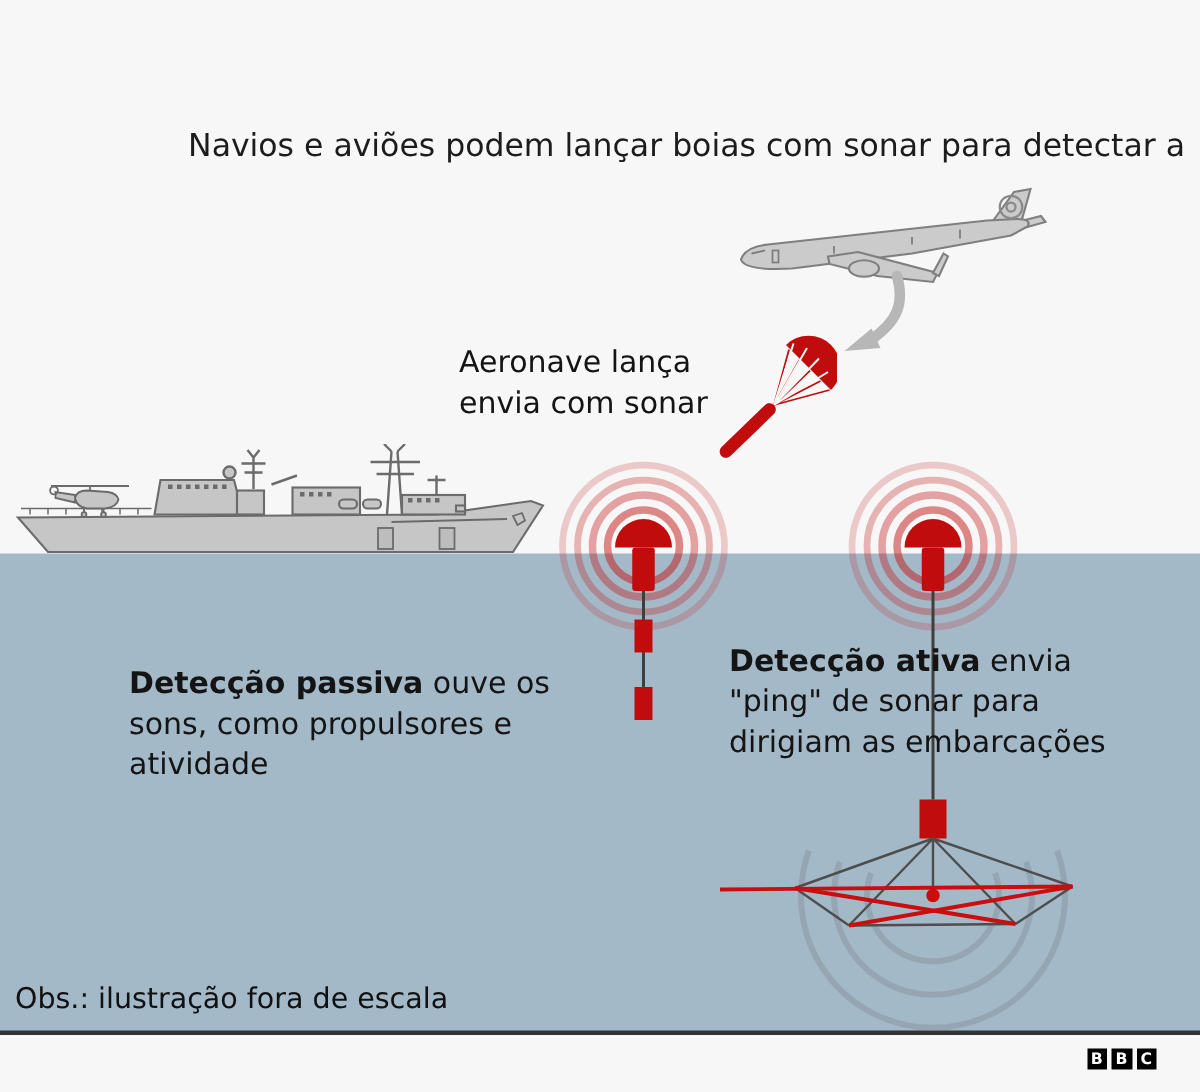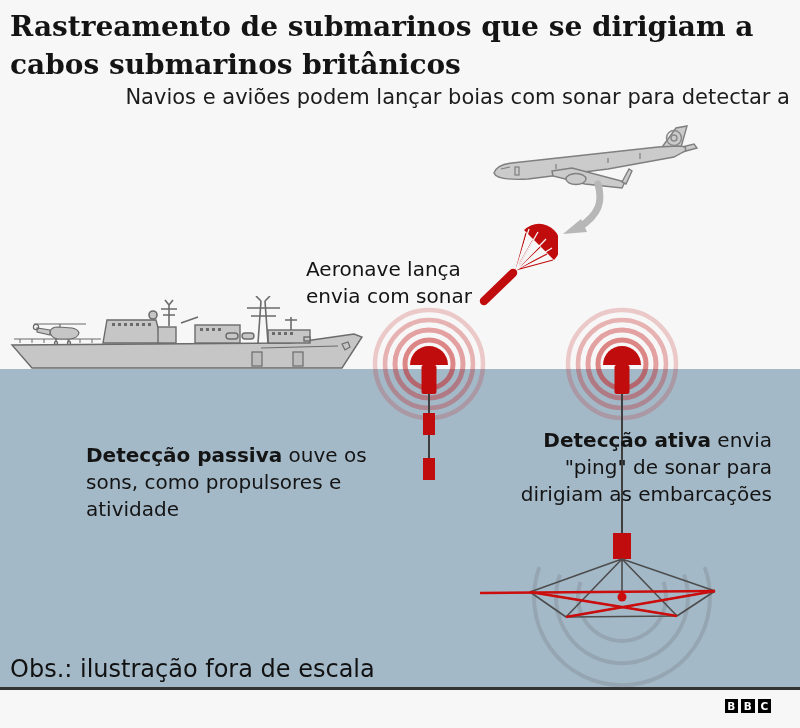--- a/index.html
+++ b/index.html
@@ -20,42 +20,38 @@
     font-size:21px;line-height:30px;color:#1c1c1c;white-space:nowrap;text-align:right;
   }
   
   .water{
     left:0;top:369px;width:800px;height:318px;
     background:#a4b9c8;border-bottom:3px solid #333;
   }
   
   .label{font-size:20px;line-height:27px;color:#141414;}
   .label b{font-weight:bold;}
-  .aircraft-label{left:306px;top:228px;text-align:left;white-space:nowrap;margin-top:28px;}
+  .aircraft-label{left:306px;top:228px;text-align:left;white-space:nowrap;}
   .passive-label{left:86px;top:442px;width:300px;text-align:left;}
-  .active-label{left:486px;top:427px;width:286px;text-align:right;}
-  .note{left:10px;top:655px;font-size:24px;color:#111;}
+  .active-label{left:486px;top:427px;width:286px;text-align:left;}
+  .note{left:10px;top:655px;font-size:19px;color:#111;}
   
   .bbc{right:29px;top:699px;display:flex;gap:3px;}
   .bbc .sq{
     width:13.5px;height:13.5px;background:#000;color:#fff;
     font-size:10.5px;font-weight:bold;line-height:14px;text-align:center;
     font-family:"DejaVu Sans",sans-serif;
   }
   svg{display:block;}
 </style>
 </head>
 <body>
 
 <div id="canvas">
 
-  <div class="abs title">
-    <div>Rastreamento de submarinos que se dirigiam a</div>
-    <div>cabos submarinos britânicos</div>
-  </div>
   <div class="abs subtitle">
     <div>Navios e aviões podem lançar boias com sonar para detectar a</div>
   </div>
 
   <div class="abs water"></div>
 
   <svg class="abs" style="left:6px;top:296px;" width="362" height="76" viewBox="0 0 362 76">
     <g stroke="#6b6b6b" stroke-width="1.4" fill="#c6c6c6">
 
       <path d="M6,49 L285,47 L348,38 L356,41 L336,72 L26,72 Z"></path>

